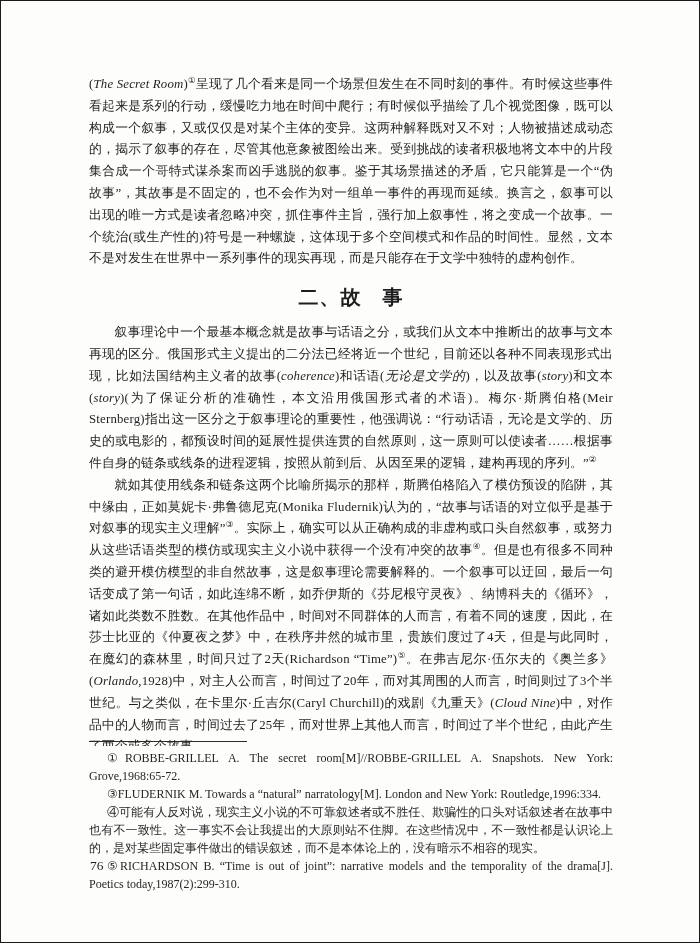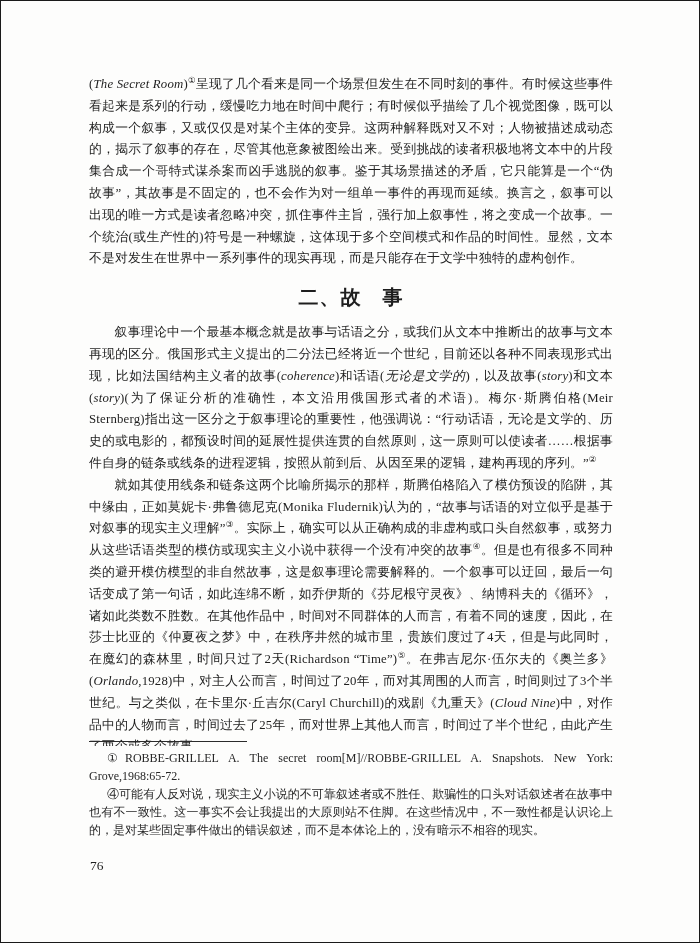--- a/index.html
+++ b/index.html
@@ -91,18 +91,20 @@
       <p class="body-par">(<i>The Secret Room</i>)<sup class="fn-ref">①</sup>呈现了几个看来是同一个场景但发生在不同时刻的事件。有时候这些事件看起来是系列的行动，缓慢吃力地在时间中爬行；有时候似乎描绘了几个视觉图像，既可以构成一个叙事，又或仅仅是对某个主体的变异。这两种解释既对又不对；人物被描述成动态的，揭示了叙事的存在，尽管其他意象被图绘出来。受到挑战的读者积极地将文本中的片段集合成一个哥特式谋杀案而凶手逃脱的叙事。鉴于其场景描述的矛盾，它只能算是一个“伪故事”，其故事是不固定的，也不会作为对一组单一事件的再现而延续。换言之，叙事可以出现的唯一方式是读者忽略冲突，抓住事件主旨，强行加上叙事性，将之变成一个故事。一个统治(或生产性的)符号是一种螺旋，这体现于多个空间模式和作品的时间性。显然，文本不是对发生在世界中一系列事件的现实再现，而是只能存在于文学中独特的虚构创作。</p>
       <h2 class="heading">二、故　事</h2>
       <p class="body-par indent">叙事理论中一个最基本概念就是故事与话语之分，或我们从文本中推断出的故事与文本再现的区分。俄国形式主义提出的二分法已经将近一个世纪，目前还以各种不同表现形式出现，比如法国结构主义者的故事(<i>coherence</i>)和话语(<i>无论是文学的</i>)，以及故事(<i>story</i>)和文本(<i>story</i>)(为了保证分析的准确性，本文沿用俄国形式者的术语)。梅尔·斯腾伯格(Meir Sternberg)指出这一区分之于叙事理论的重要性，他强调说：“行动话语，无论是文学的、历史的或电影的，都预设时间的延展性提供连贯的自然原则，这一原则可以使读者……根据事件自身的链条或线条的进程逻辑，按照从前到后、从因至果的逻辑，建构再现的序列。”<sup class="fn-ref">②</sup></p>
       <p class="body-par indent">就如其使用线条和链条这两个比喻所揭示的那样，斯腾伯格陷入了模仿预设的陷阱，其中缘由，正如莫妮卡·弗鲁德尼克(Monika Fludernik)认为的，“故事与话语的对立似乎是基于对叙事的现实主义理解”<sup class="fn-ref">③</sup>。实际上，确实可以从正确构成的非虚构或口头自然叙事，或努力从这些话语类型的模仿或现实主义小说中获得一个没有冲突的故事<sup class="fn-ref">④</sup>。但是也有很多不同种类的避开模仿模型的非自然故事，这是叙事理论需要解释的。一个叙事可以迂回，最后一句话变成了第一句话，如此连绵不断，如乔伊斯的《芬尼根守灵夜》、纳博科夫的《循环》，诸如此类数不胜数。在其他作品中，时间对不同群体的人而言，有着不同的速度，因此，在莎士比亚的《仲夏夜之梦》中，在秩序井然的城市里，贵族们度过了4天，但是与此同时，在魔幻的森林里，时间只过了2天(Richardson “Time”)<sup class="fn-ref">⑤</sup>。在弗吉尼尔·伍尔夫的《奥兰多》(<i>Orlando</i>,1928)中，对主人公而言，时间过了20年，而对其周围的人而言，时间则过了3个半世纪。与之类似，在卡里尔·丘吉尔(Caryl Churchill)的戏剧《九重天》(<i>Cloud Nine</i>)中，对作品中的人物而言，时间过去了25年，而对世界上其他人而言，时间过了半个世纪，由此产生了两个或多个故事。</p>
     </main>
 
   <section class="footnotes">
     <hr class="fn-sep">
     <div id="footnote-list">
         <p>①ROBBE-GRILLEL A. The secret room[M]//ROBBE-GRILLEL A. Snapshots. New York: Grove,1968:65-72.</p>
+        <p>③FLUDERNIK M. Towards a “natural” narratology[M]. London and New York: Routledge,1996:334.</p>
         <p>④可能有人反对说，现实主义小说的不可靠叙述者或不胜任、欺骗性的口头对话叙述者在故事中也有不一致性。这一事实不会让我提出的大原则站不住脚。在这些情况中，不一致性都是认识论上的，是对某些固定事件做出的错误叙述，而不是本体论上的，没有暗示不相容的现实。</p>
+        <p>⑤RICHARDSON B. “Time is out of joint”: narrative models and the temporality of the drama[J]. Poetics today,1987(2):299-310.</p>
       </div>
   </section>
 
   <div class="page-number">76</div>
 </div>
 
 </body></html>

